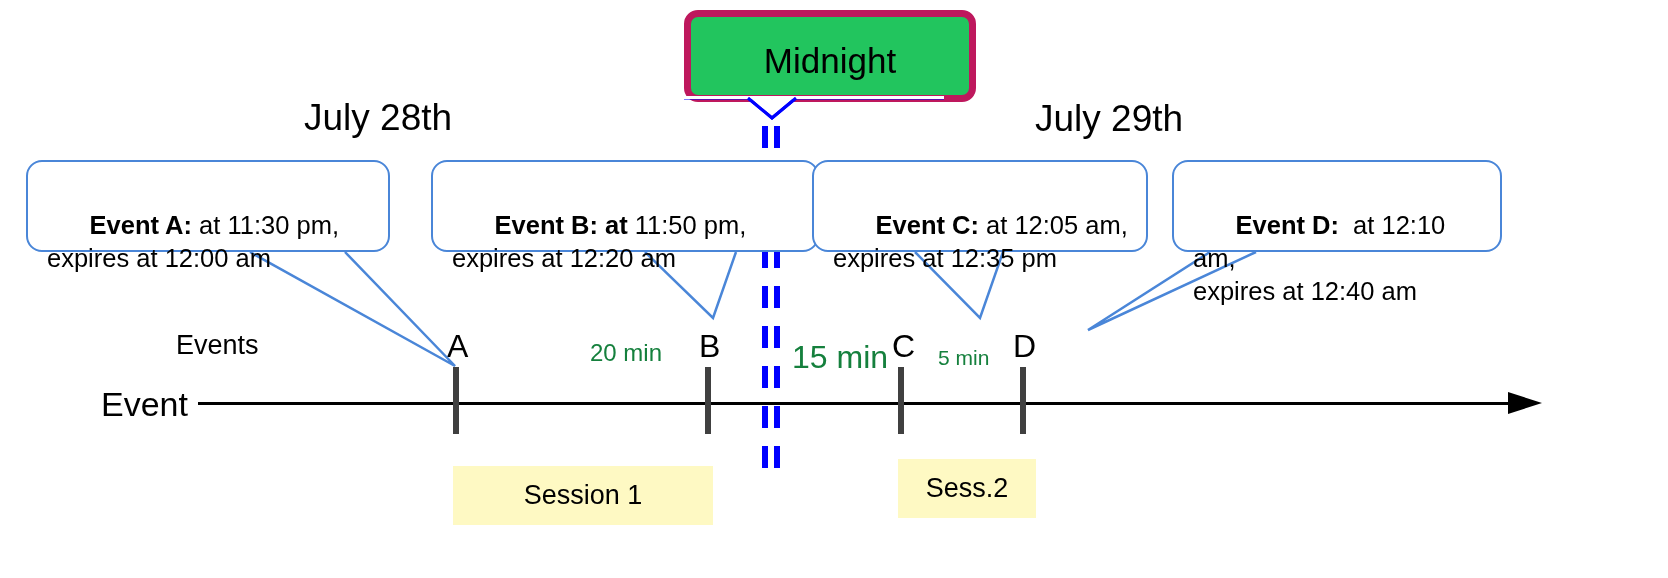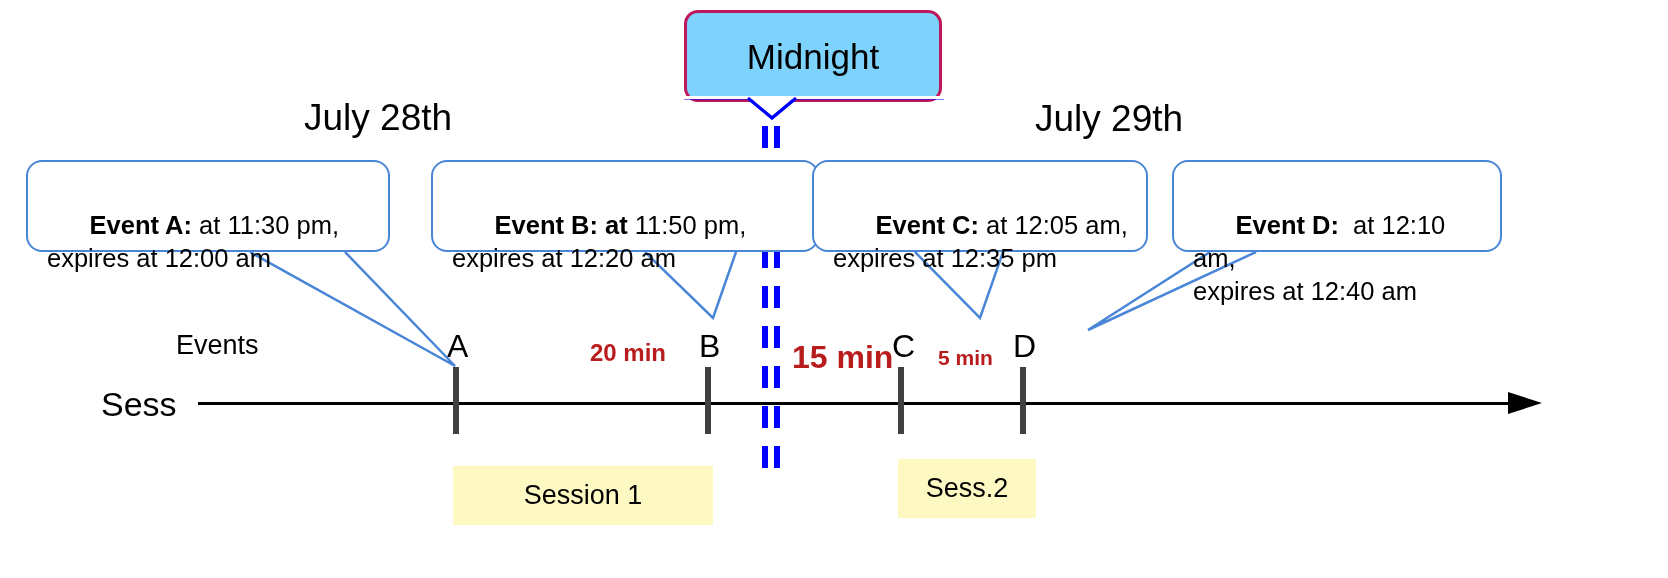--- a/index.html
+++ b/index.html
@@ -28,25 +28,25 @@
     white-space: nowrap;
   }
   #date-left  { left: 304px; top: 99px; }
   #date-right { left: 1035px; top: 94px; margin-top: 6px; }
 
   
   #midnight-callout {
     position: absolute;
     left: 684px;
     top: 10px;
-    width: 258px;
+    width: 292px;
     height: 92px;
-    border: 3px solid #be185d;
+    border: 7px solid #be185d;
     border-radius: 14px;
-    background: #7dd3fc;
+    background: #22c55e;
     box-sizing: border-box;
     z-index: 6;
   }
   #midnight-label {
     position: absolute;
     left: 0; right: 0;
     top: 26px;
     text-align: center;
     font-size: 35px;
     line-height: 1;
@@ -143,24 +143,23 @@
     color: #000000;
     top: 330px;
   }
   #letter-a { left: 447px; }
   #letter-b { left: 699px; }
   #letter-c { left: 892px; }
   #letter-d { left: 1013px; }
 
   .gap-label {
     position: absolute;
-    color: #b91c1c;
+    color: #15803d;
     line-height: 1;
     white-space: nowrap;
-    font-weight: bold;
   }
   #gap-ab { left: 590px; top: 341px; font-size: 24px; }
   #gap-bc { left: 792px; top: 341px; font-size: 32px; }
   #gap-cd { left: 938px; top: 347px; font-size: 21px; }
 
   
   #events-label {
     position: absolute;
     left: 176px;
     top: 332px;
@@ -265,18 +264,18 @@
   <div class="event-letter" id="letter-a">A</div>
   <div class="event-letter" id="letter-b">B</div>
   <div class="event-letter" id="letter-c">C</div>
   <div class="event-letter" id="letter-d">D</div>
 
   <div class="gap-label" id="gap-ab">20 min</div>
   <div class="gap-label" id="gap-bc">15 min</div>
   <div class="gap-label" id="gap-cd">5 min</div>
 
   <div id="events-label">Events</div>
-  <div id="user-label">Sess</div>
+  <div id="user-label">Event</div>
 
   <div class="session-box" id="session-1">Session 1</div>
   <div class="session-box" id="session-2">Sess.2</div>
 
 </div>
 
 </body></html>

